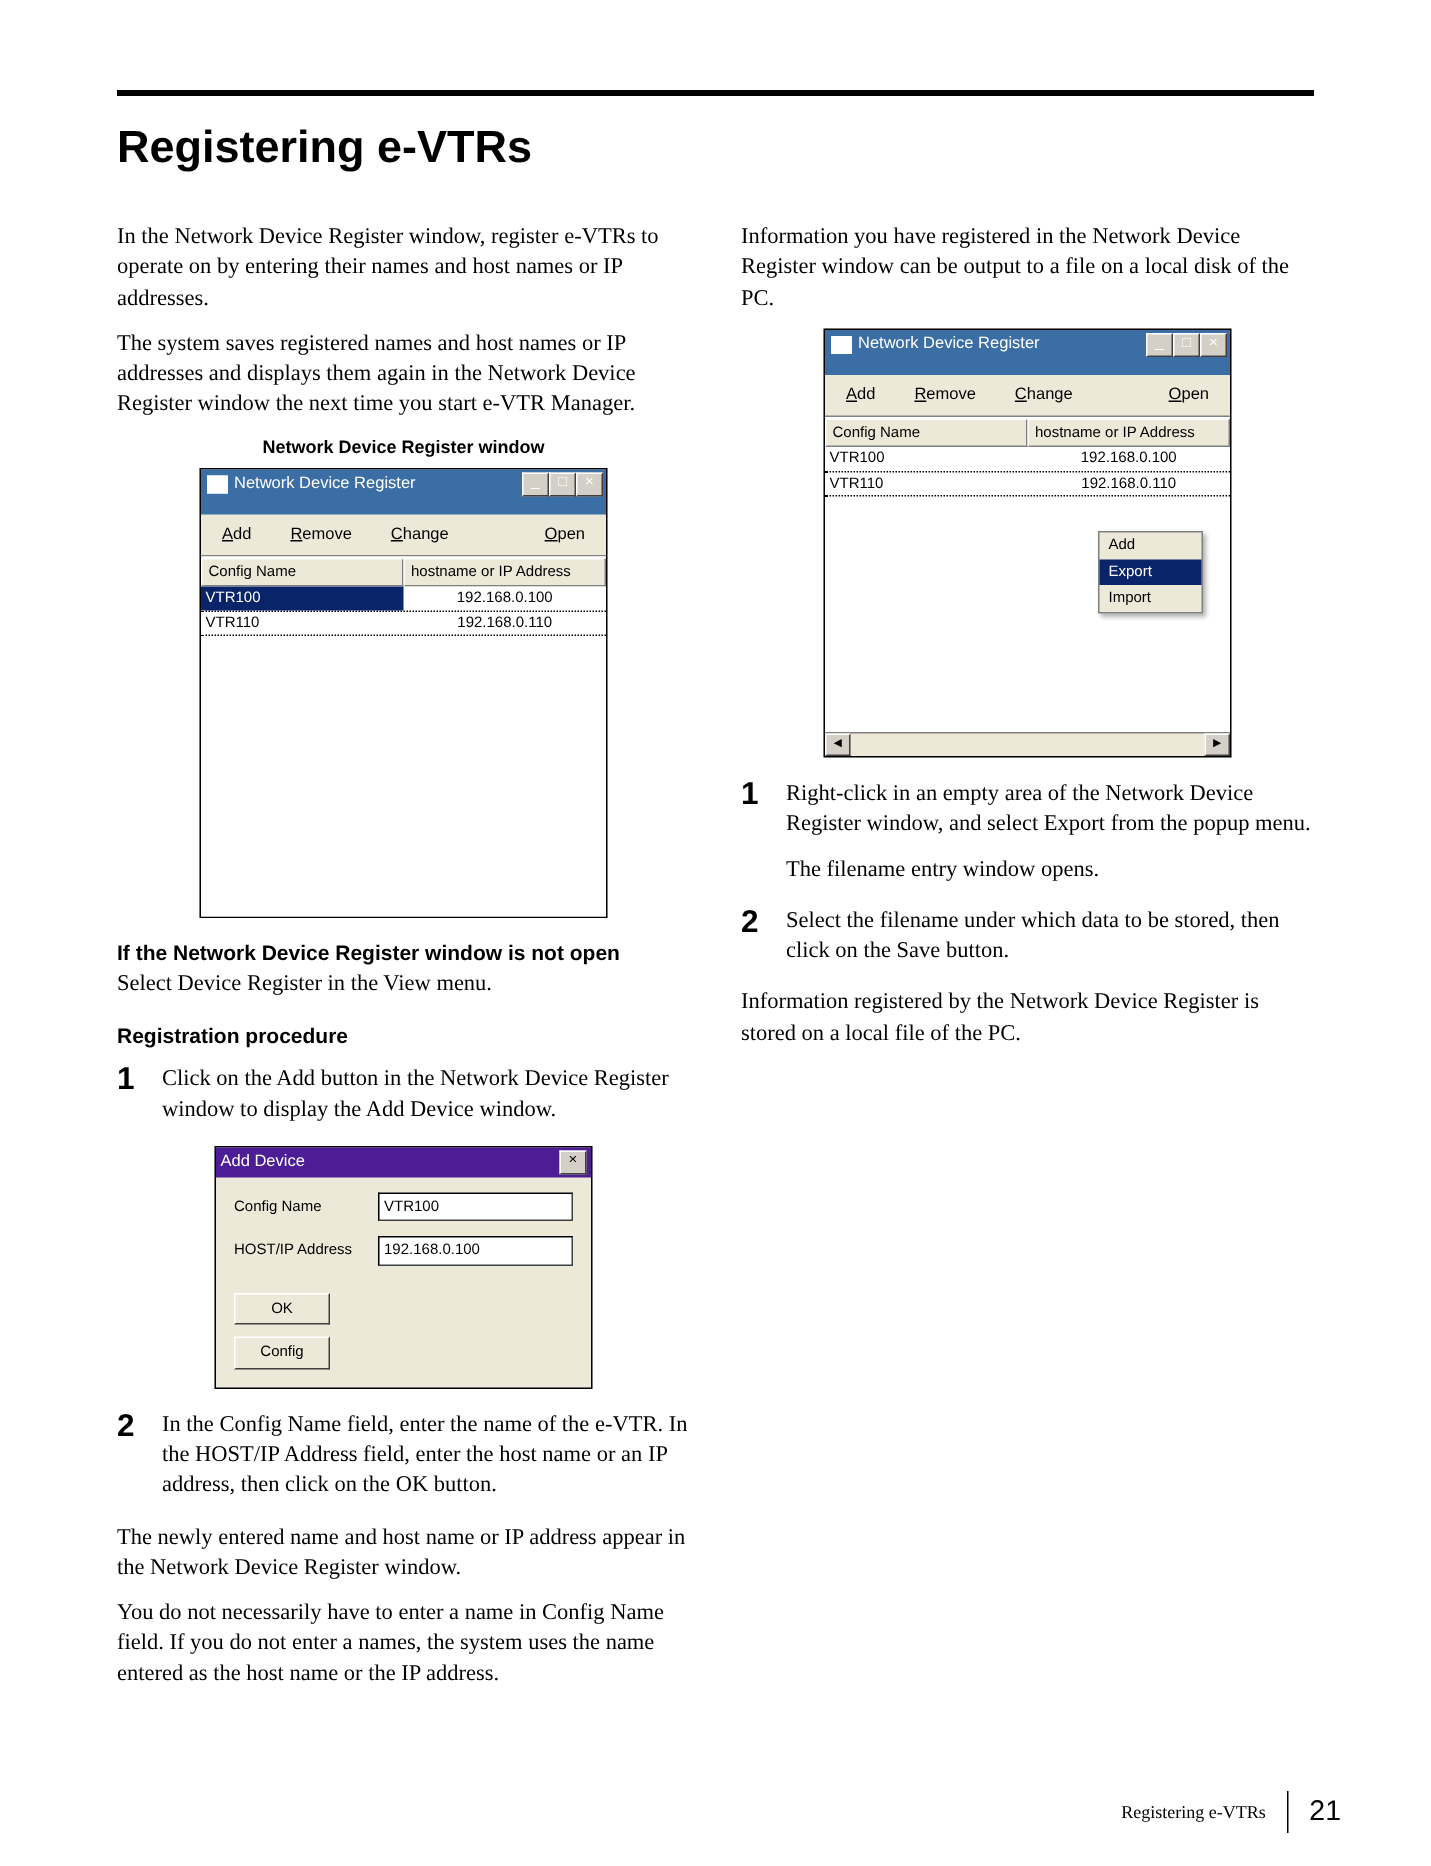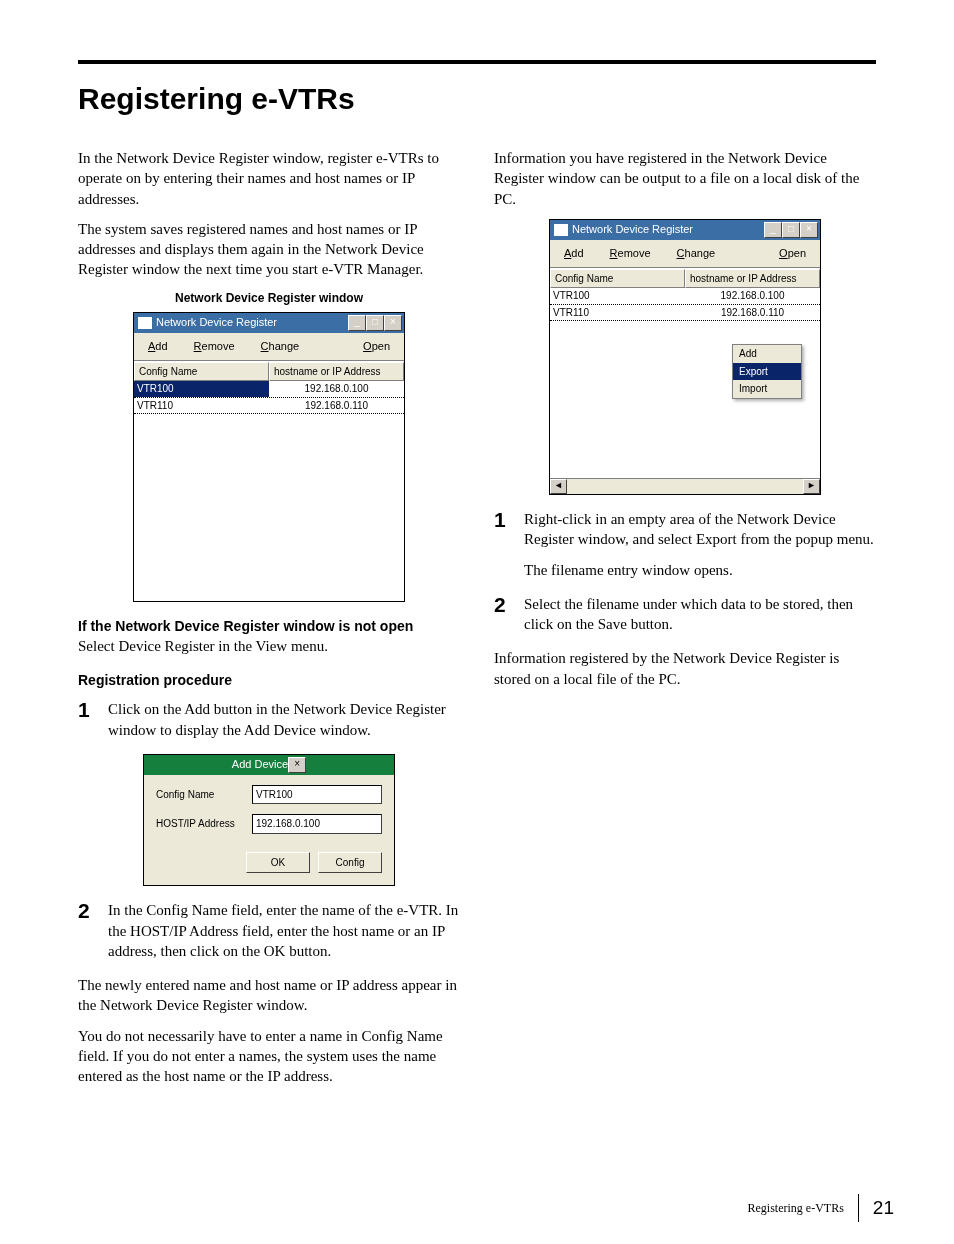--- a/index.html
+++ b/index.html
@@ -81,21 +81,21 @@
     font-family:Tahoma,Arial,sans-serif;
     font-size:11px;
     color:#000;
   }
   .mock-win .titlebar{
     display:flex;
     align-items:center;
     justify-content:space-between;
     background:#3a6ea5;
     color:#fff;
-    padding:2px 2px 2px 4px;
+    padding:2px 2px 12px 4px;
     font-size:11px;
   }
   .tb-left{display:flex;align-items:center;gap:4px;}
   .tb-icon{width:12px;height:10px;background:#fff;border:1px solid #fff;display:inline-block;}
   .winbtns{display:flex;gap:0;}
   .winbtn{
     width:16px;height:14px;
     background:#d4d0c8;
     border:1px solid #fff;
     border-right-color:#404040;border-bottom-color:#404040;
@@ -151,29 +151,29 @@
 
   
   .add-dlg{
     width:250px;
     margin:8px auto 14px auto;
     border:1px solid #000;
     background:#ece9d8;
     font-family:Tahoma,Arial,sans-serif;
     font-size:11px;
   }
-  .add-dlg .titlebar{background:#15803d;color:#fff;padding:2px 3px;display:flex;justify-content:center;}
+  .add-dlg .titlebar{background:#4c1d95;color:#fff;padding:2px 3px;display:flex;justify-content:space-between;}
   .dlg-body{padding:10px 12px 12px 12px;}
   .dlg-row{display:flex;align-items:center;margin-bottom:10px;gap:6px;}
   .dlg-label{width:90px;font-size:10px;}
   .dlg-input{
     flex:1;border:1px solid #404040;background:#fff;
     padding:2px 3px;font-size:10px;border-top-color:#000;border-left-color:#000;
   }
-  .dlg-btns{display:flex;justify-content:flex-end;gap:8px;margin-top:18px;}
+  .dlg-btns{display:flex;justify-content:flex-end;gap:8px;margin-top:18px;flex-direction:column;}
   .dlg-btn{
     width:62px;text-align:center;padding:3px 0;
     background:#ece9d8;
     border:1px solid #404040;
     border-top-color:#fff;border-left-color:#fff;
     font-size:10px;
   }
 
   
   .context-menu{

